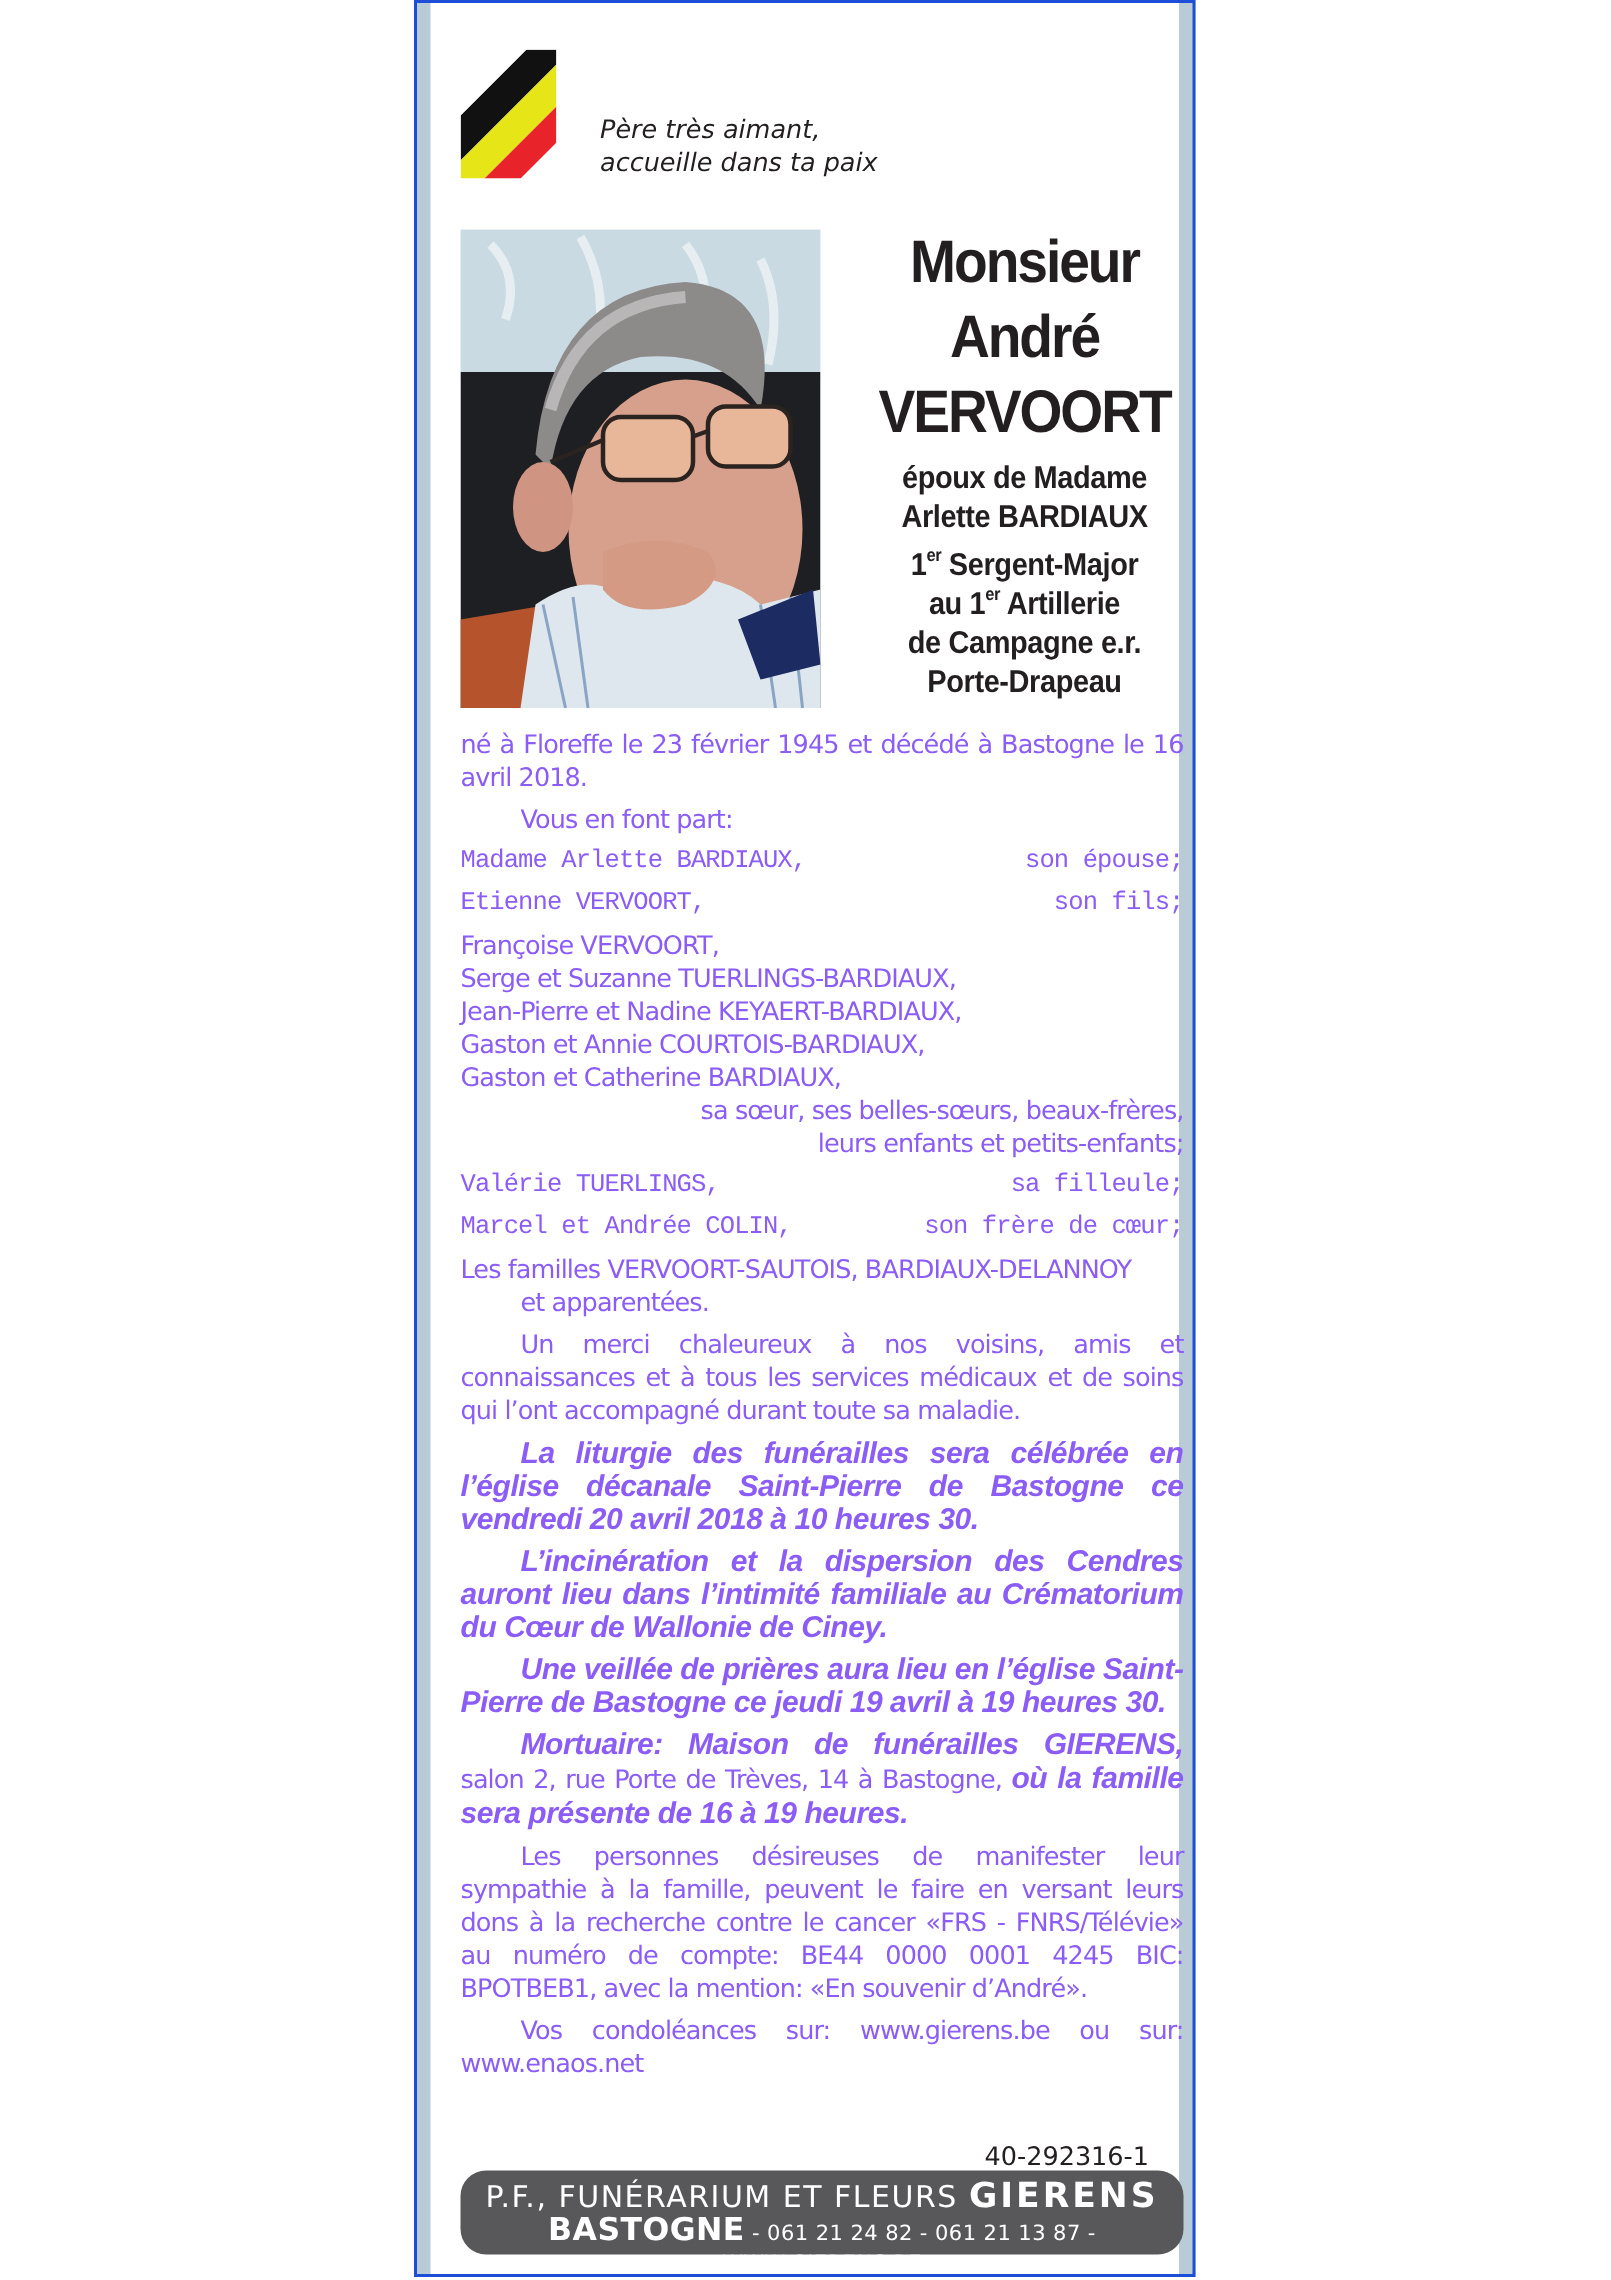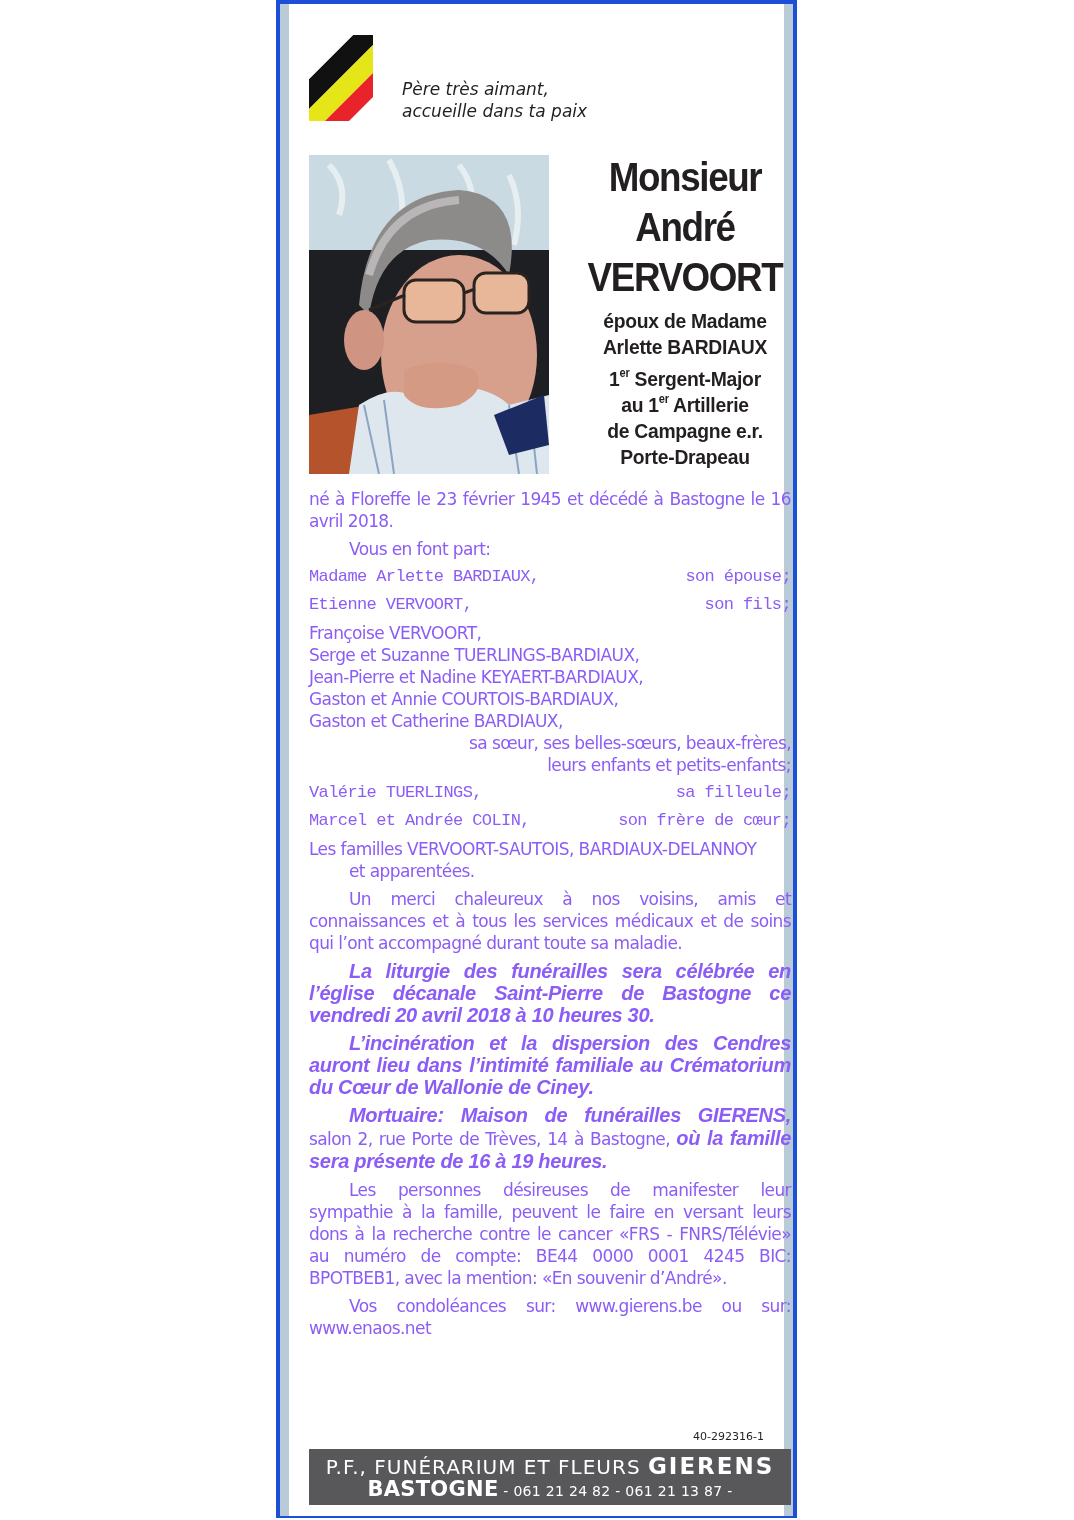--- a/index.html
+++ b/index.html
@@ -1,18 +1,18 @@
 <!DOCTYPE html>
 <html><head>
 <meta charset="utf-8">
 <style>
   html, body { margin:0; padding:0; background:#ffffff; }
   body { width:1074px; height:1520px; position:relative; overflow:hidden; font-family:"DejaVu Sans", sans-serif; color:#231f20; }
 
-  .frame { position:absolute; left:276px; top:0; width:521px; height:1518px; border:4px solid #1d4ed8; border-bottom-width:2px; box-sizing:border-box; background:#b9cbd6; }
+  .frame { position:absolute; left:276px; top:0; width:521px; height:1518px; border:2px solid #1d4ed8; border-bottom-width:2px; box-sizing:border-box; background:#b9cbd6; }
   .page { position:absolute; left:9px; top:0; right:9px; bottom:0; background:#ffffff; }
 
   .flag { position:absolute; left:20px; top:31px; width:64px; height:86px; }
   .epigraph { position:absolute; left:113px; top:74px; font-style:italic; font-size:17px; line-height:22px; color:#231f20; }
 
   .photo { position:absolute; left:20px; top:151px; width:240px; height:319px; overflow:hidden; }
 
   .title-block { position:absolute; left:286px; width:220px; text-align:center; top:148px; }
   .name-line { font-family:"Liberation Sans", sans-serif; font-weight:bold; font-size:40px; line-height:50px; letter-spacing:-1.5px; transform:scaleX(0.92); display:block; }
   .sub { font-family:"Liberation Sans", sans-serif; font-weight:bold; font-size:21px; line-height:26px; letter-spacing:-0.3px; display:block; transform:scaleX(0.92); }
@@ -20,23 +20,23 @@
   .gap8 { height:6px; }
 
   .body { position:absolute; left:20px; top:484px; width:482px; font-family:"DejaVu Sans", sans-serif; font-size:17px; line-height:22px; color:#8b5cf6; letter-spacing:-0.6px; }
   .body p { margin:0; }
   .just { text-align:justify; text-align-last:auto; }
   .indent { text-indent:40px; }
   .row { display:flex; justify-content:space-between;font-family:Liberation Mono, monospace; }
   .sp6 { margin-top:6px !important; }
   .right { text-align:right; }
   .bold { font-family:"Liberation Sans", sans-serif; font-weight:bold; font-size:20px; letter-spacing:-0.3px;font-style:italic; }
-  .ref { position:absolute; right:20px; top:1426px; font-size:11px; color:#231f20;text-align:right; }
+  .ref { position:absolute; right:20px; top:1426px; font-size:17px; color:#231f20;text-align:right; }
 
-  .banner { position:absolute; left:20px; top:1445px; width:482px; height:56px; background:#58585a; color:#ffffff; text-align:center; box-sizing:border-box; padding-top:5px; }
+  .banner { position:absolute; left:20px; top:1445px; width:482px; height:56px; background:#58585a; color:#ffffff; text-align:center; box-sizing:border-box; padding-top:5px;border-radius:17px; }
   .banner .l1 { font-family:"DejaVu Sans", sans-serif; font-size:20px; line-height:24px; letter-spacing:1px; }
   .banner .l1 b { font-family:"DejaVu Sans", sans-serif; font-weight:bold; font-size:23px; letter-spacing:2px; }
   .banner .l2 { font-family:"DejaVu Sans", sans-serif; font-size:14px; line-height:20px; letter-spacing:0.3px; }
   .banner .l2 b { font-weight:bold; font-size:21px; }
 </style>
 </head>
 <body>
 
 <div class="frame">
   <div class="page">
@@ -119,20 +119,21 @@
       </div>
       <div class="row sp6">
         <span>Marcel et Andrée COLIN,</span>
         <span>son frère de cœur;</span>
       </div>
       <p class="sp6">Les familles VERVOORT-SAUTOIS, BARDIAUX-DELANNOY</p>
       <p style="padding-left:40px">et apparentées.</p>
       <p class="just indent sp6">Un merci chaleureux à nos voisins, amis et connaissances et à tous les services médicaux et de soins qui l’ont accompagné durant toute sa maladie.</p>
       <p class="just indent sp6 bold">La liturgie des funérailles sera célébrée en l’église décanale Saint-Pierre de Bastogne ce vendredi 20 avril 2018 à 10 heures 30.</p>
       <p class="just indent sp6 bold">L’incinération et la dispersion des Cendres auront lieu dans l’intimité familiale au Crématorium du Cœur de Wallonie de Ciney.</p>
+      <p class="just indent sp6 bold">Une veillée de prières aura lieu en l’église Saint-Pierre de Bastogne ce jeudi 19 avril à 19 heures 30.</p>
       <p class="just indent sp6"><span class="bold">Mortuaire: Maison de funérailles GIERENS,</span><span> salon 2, rue Porte de Trèves, 14 à Bastogne, </span><span class="bold">où la famille sera présente de 16 à 19 heures.</span></p>
       <p class="just indent sp6">Les personnes désireuses de manifester leur sympathie à la famille, peuvent le faire en versant leurs dons à la recherche contre le cancer «FRS - FNRS/Télévie» au numéro de compte: BE44 0000 0001 4245 BIC: BPOTBEB1, avec la mention: «En souvenir d’André».</p>
       <p class="just indent sp6">Vos condoléances sur: www.gierens.be ou sur: www.enaos.net</p>
     </div>
 
     <div class="ref">40-292316-1</div>
 
     <div class="banner">
       <div class="l1"><span>P.F., FUNÉRARIUM ET FLEURS </span><b>GIERENS</b></div>
       <div class="l2"><b>BASTOGNE</b><span> - 061 21 24 82 - 061 21 13 87 - WWW.GIERENS.BE</span></div>

